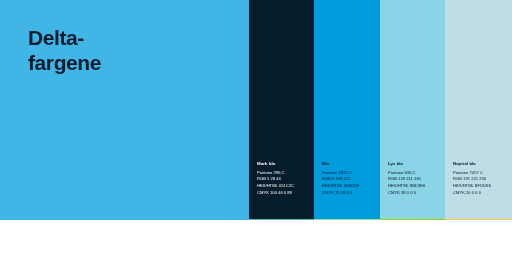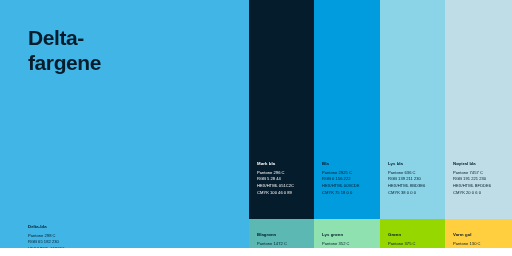--- a/index.html
+++ b/index.html
@@ -9,21 +9,21 @@
   body {
     width: 512px;
     height: 256px;
     overflow: hidden;
     font-family: "Liberation Sans", sans-serif;
     -webkit-font-smoothing: antialiased;
   }
   #poster {
     position: relative;
     width: 512px;
-    height: 248px;
+    height: 220px;
     background: #41b6e6;
     overflow: hidden;
   }
   
   #title {
     position: absolute;
     left: 28px;
     top: 26px;
     width: 200px;
     font-size: 21px;

